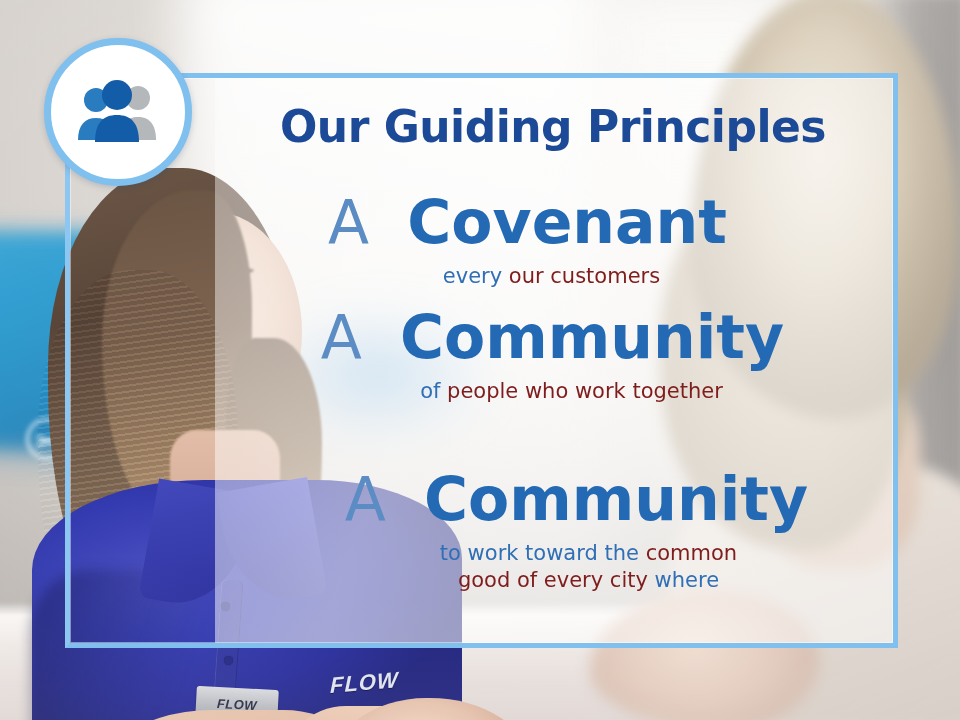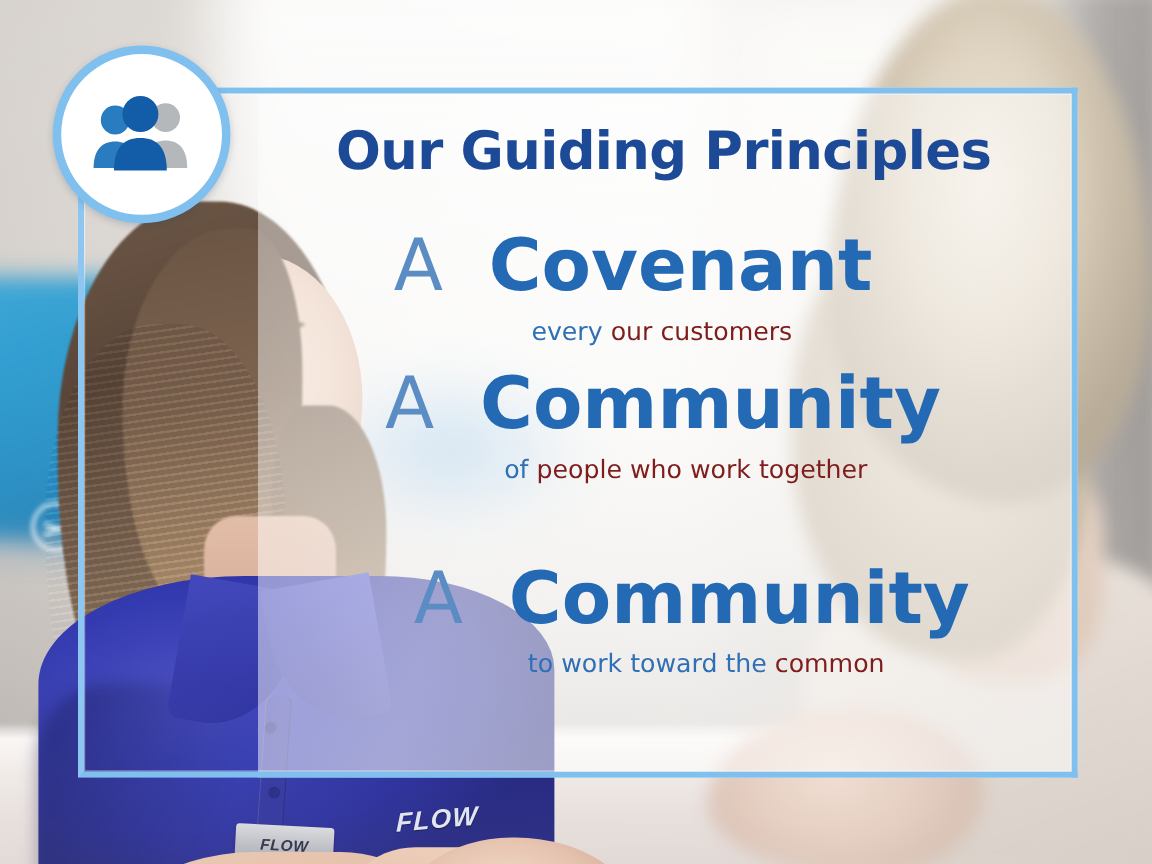--- a/index.html
+++ b/index.html
@@ -420,17 +420,18 @@
       </div>
     </div>
 
     <div class="block b3">
       <div class="head">
         <span class="art">A&nbsp;</span>
         <span class="kw">Community</span>
       </div>
       <div class="sub">
         <div><span>to work toward the </span><b>common</b></div>
+        <div><b>good of every city</b><span> where</span></div>
       </div>
     </div>
 
   </div>
 </div>
 
 </body></html>

